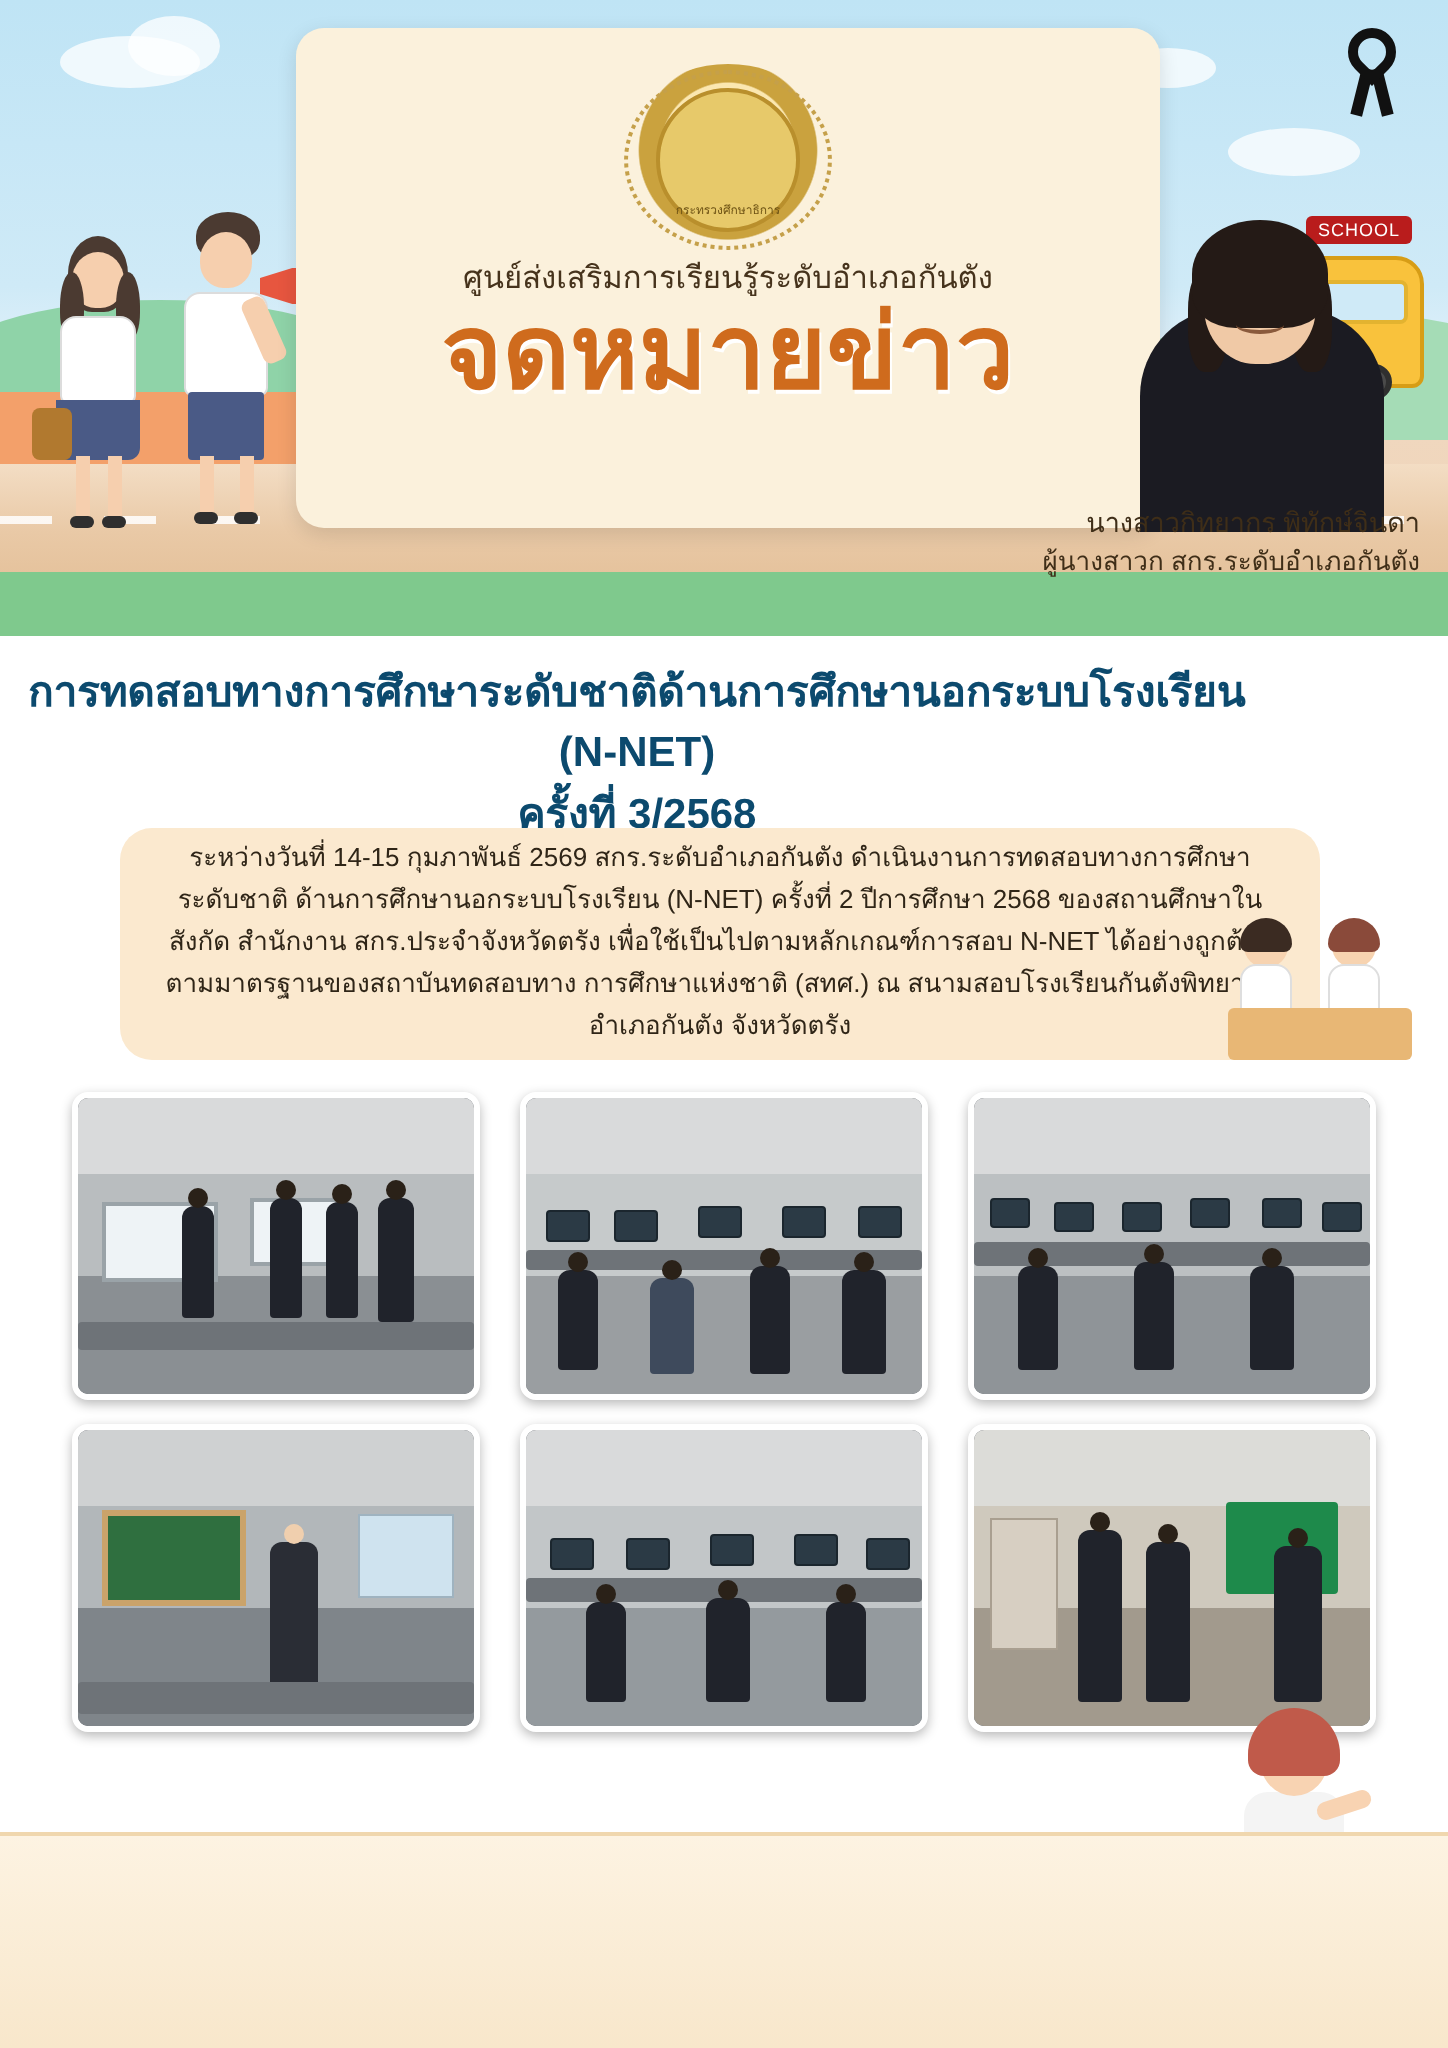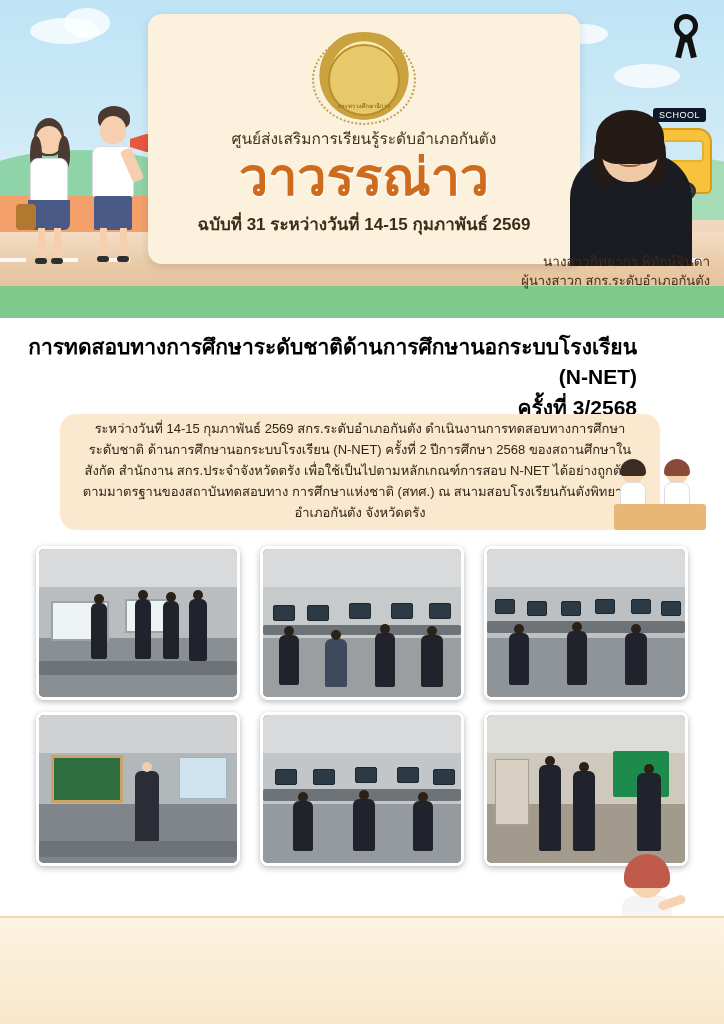--- a/index.html
+++ b/index.html
@@ -69,21 +69,21 @@
     background: #cfeaf7; border-radius: 4px;
     border: 2px solid #e3b330;
   }
   .bus-wheel {
     position: absolute; bottom: -8px;
     width: 18px; height: 18px; border-radius: 50%;
     background: #4a4a4a; border: 3px solid #2f2f2f;
   }
   .bus-sign {
     position: absolute; right: 4px; top: -22px;
-    background: #0f172a; color: #fff;
+    background: #b91c1c; color: #fff;
     font-size: 9px; padding: 2px 6px; border-radius: 3px;
     letter-spacing: .5px;
   }
 
   
   .stu { position: absolute; }
   .stu .head { width: 26px; height: 28px; border-radius: 50% 50% 45% 45%; background: #f6cfae; position: absolute; }
   .stu .hair { position: absolute; border-radius: 50% 50% 40% 40%; background: #4b3a31; }
   .stu .body { position: absolute; background: #ffffff; border-radius: 8px 8px 4px 4px; border: 1px solid #dcdcdc; }
   .stu .skirt { position: absolute; background: #4a5a86; }
@@ -202,22 +202,22 @@
   .mourn-ribbon .tail-l, .mourn-ribbon .tail-r {
     position: absolute; top: 20px;
     width: 6px; height: 24px; background: #111;
   }
   .mourn-ribbon .tail-l { left: 12px; transform: rotate(14deg); }
   .mourn-ribbon .tail-r { left: 22px; transform: rotate(-14deg); }
 
   
   .headline {
     position: absolute; left: 0; top: 332px; width: 637px;
-    text-align: right;
-    color: #000000;
+    text-align: center;
+    color: #0c4a6e;
     font-weight: bold;
     font-size: 21px;
     line-height: 1.45;
     text-shadow: 1px 1px 0 #ffffff;
   }
   .headline .l2 { display: block; font-size: 21px; }
 
   
   .body-panel {
     position: absolute; left: 60px; top: 414px;
@@ -355,22 +355,21 @@
     </div>
 
     <div class="title-card">
       <div class="emblem">
         <div class="emblem-ring"></div>
         <div class="emblem-inner">
           <span>กระทรวงศึกษาธิการ</span>
         </div>
       </div>
       <div class="org-line">ศูนย์ส่งเสริมการเรียนรู้ระดับอำเภอกันตัง</div>
-      <div class="big-title">วาวรรณ่าว</div>
-      <div class="issue-line">ฉบับที่ 31 ระหว่างวันที่ 14-15 กุมภาพันธ์ 2569</div>
+      <div class="big-title">จดหมายข่าว</div>
     </div>
 
     <div class="director">
       <div class="dir-body"></div>
       <div class="dir-hair2"></div>
       <div class="dir-hair3"></div>
       <div class="dir-head"></div>
       <div class="dir-hair"></div>
       <div class="dir-smile"></div>
     </div>

